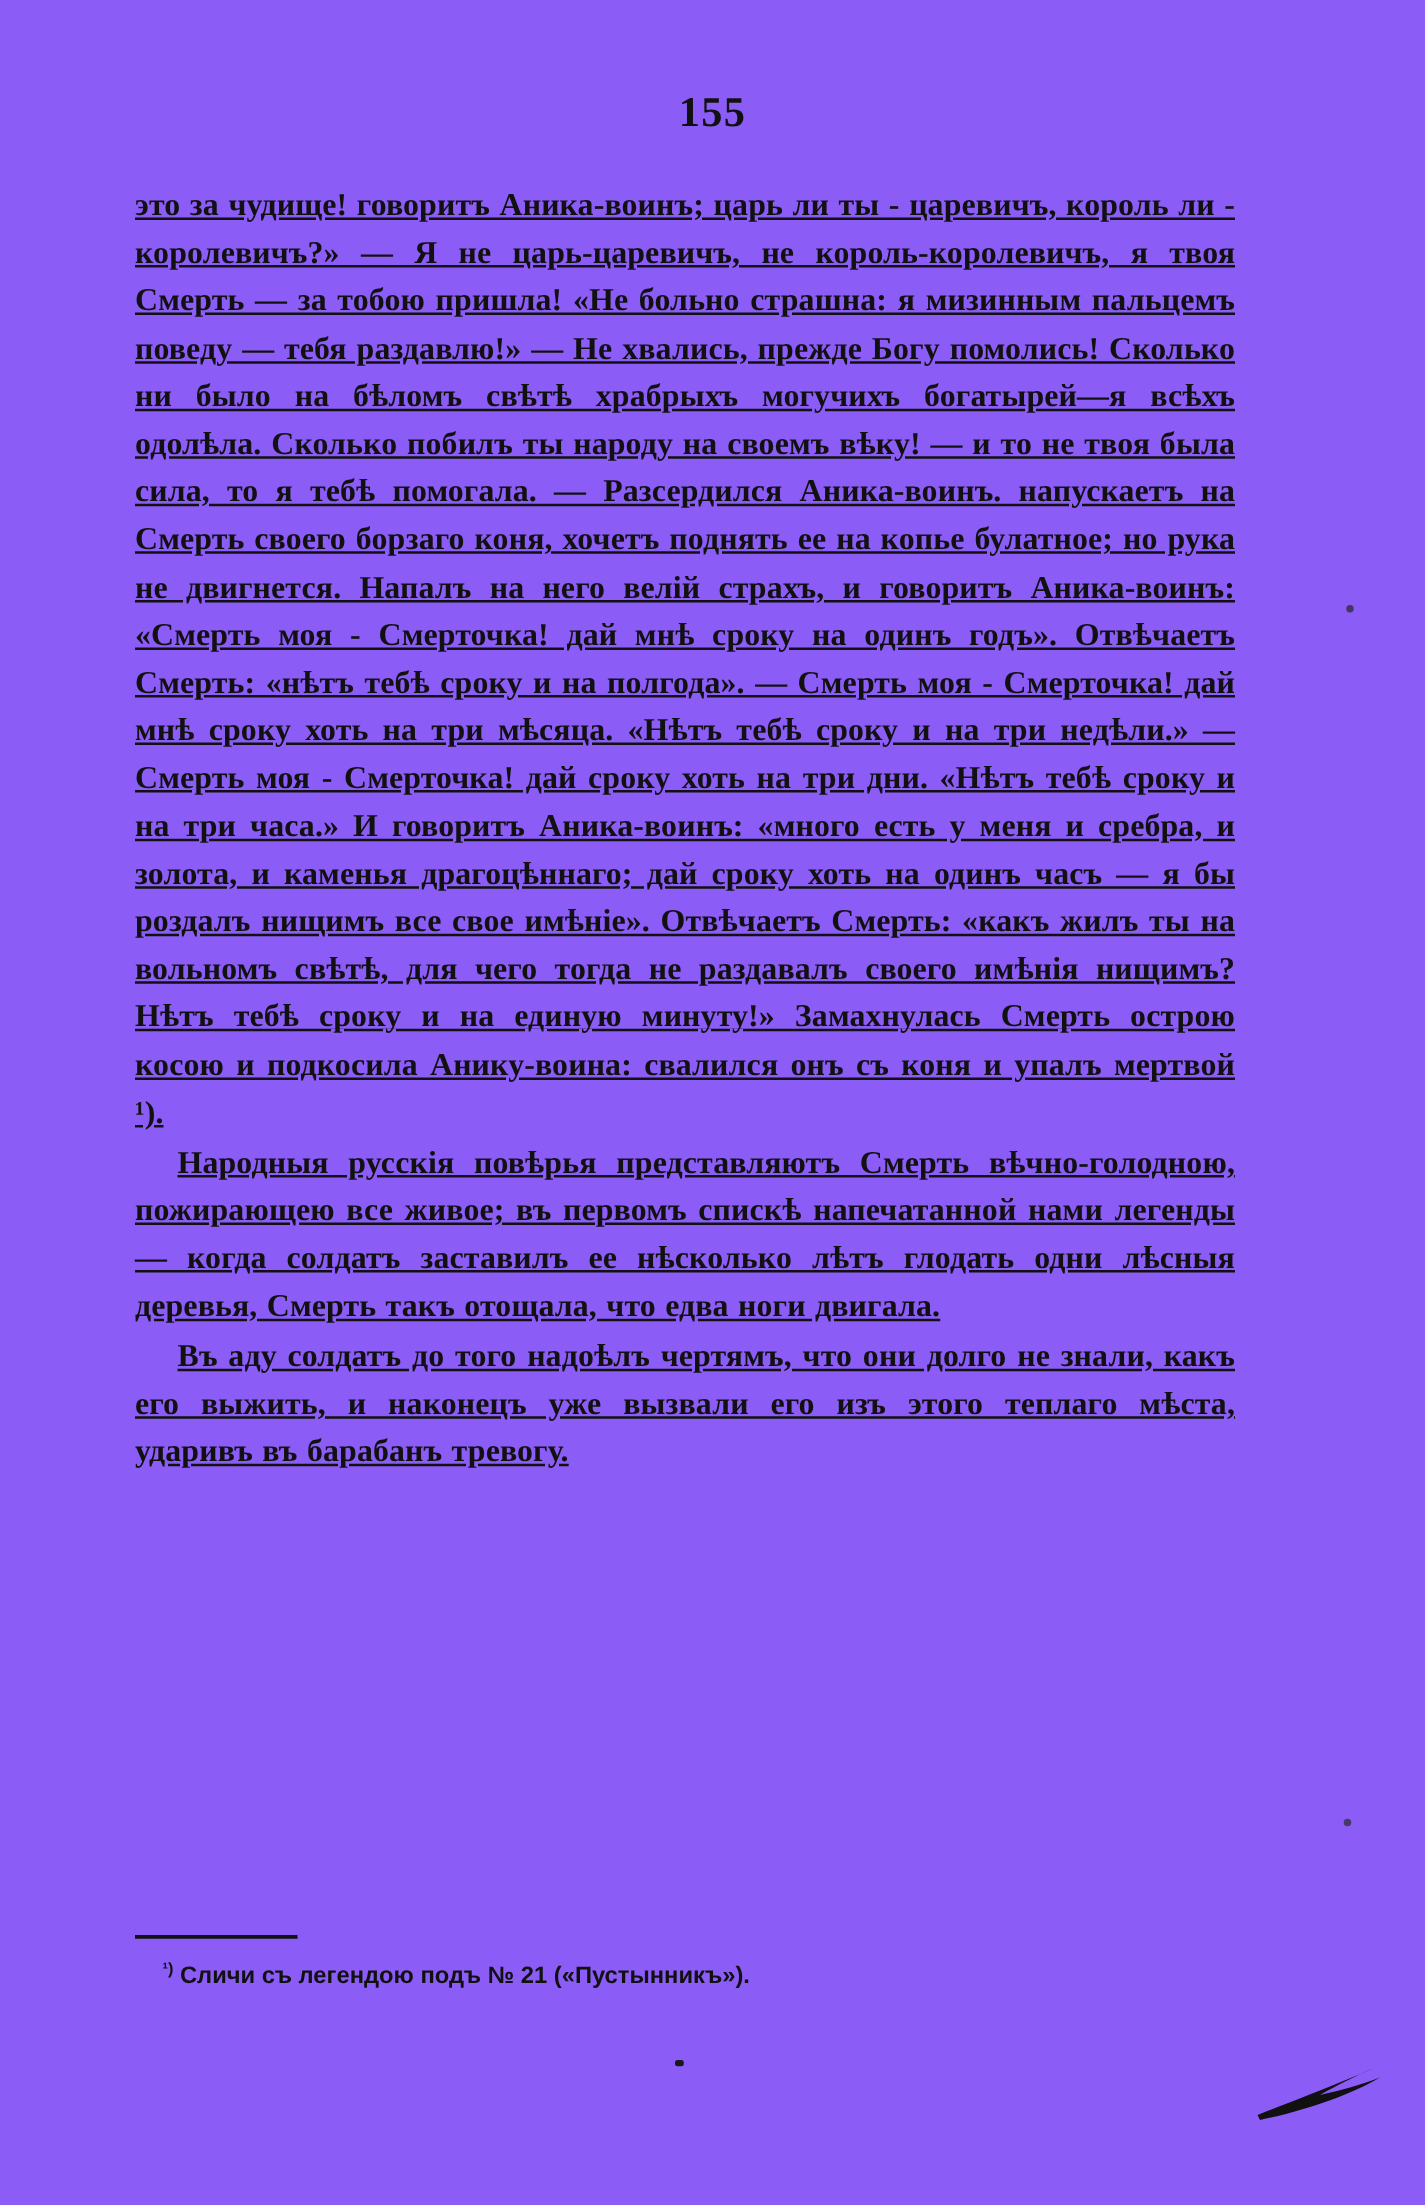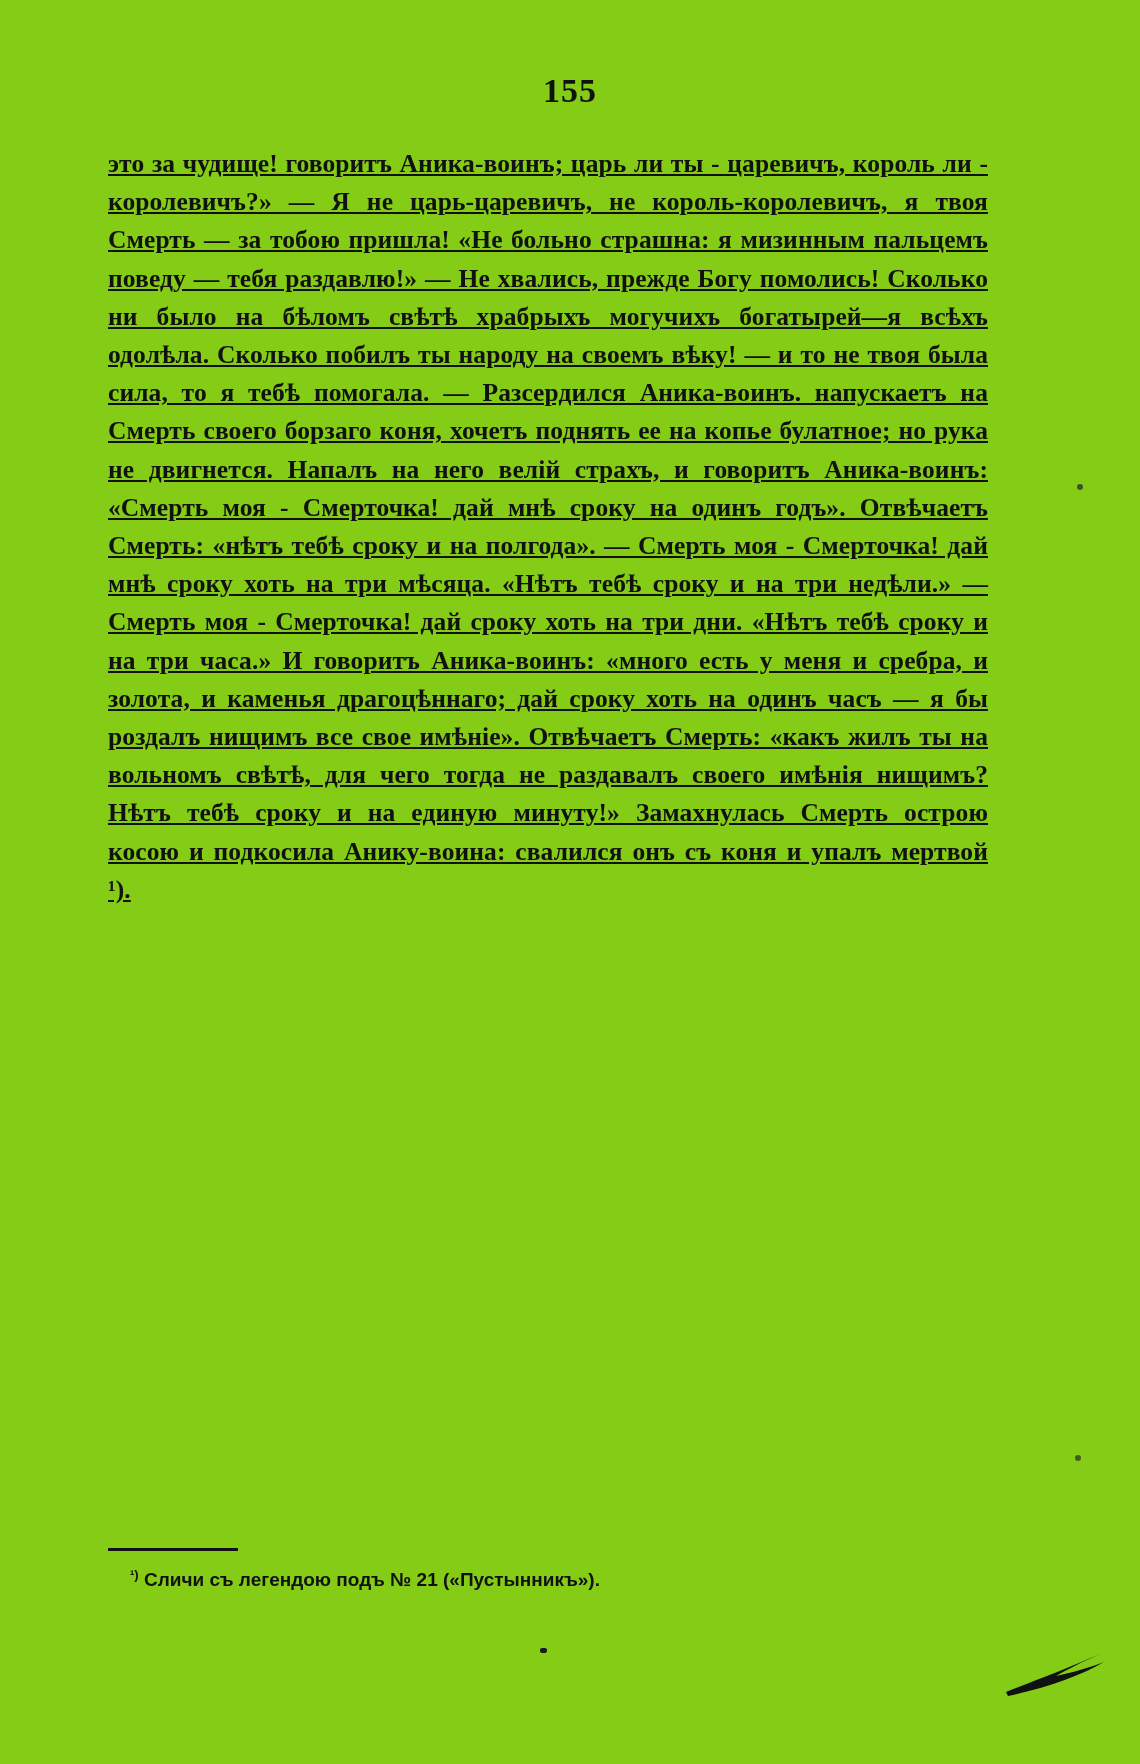--- a/index.html
+++ b/index.html
@@ -13,21 +13,21 @@
     position: relative;
     font-family: "Liberation Serif", serif;
     color: #111;
     overflow: hidden;
   }
   .page {
     position: absolute;
     left: 0; top: 0;
     width: 1140px;
     height: 1764px;
-    background: #84cc16;
+    background: #8b5cf6;
   }
   .page-number {
     position: absolute;
     top: 72px;
     left: 0;
     width: 1140px;
     text-align: center;
     font-size: 34px;
     font-weight: 700;
     letter-spacing: 1px;
@@ -118,20 +118,22 @@
 </style>
 </head>
 <body>
 
 <div class="page">
 
   <div class="page-number">155</div>
 
   <div class="body-text">
     <p class="para">это за чудище! говоритъ Аника-воинъ; царь ли ты - царевичъ, король ли - королевичъ?» — Я не царь-царевичъ, не король-королевичъ, я твоя Смерть — за тобою пришла! «Не больно страшна: я мизинным пальцемъ поведу — тебя раздавлю!» — Не хвались, прежде Богу помолись! Сколько ни было на бѣломъ свѣтѣ храбрыхъ могучихъ богатырей—я всѣхъ одолѣла. Сколько побилъ ты народу на своемъ вѣку! — и то не твоя была сила, то я тебѣ помогала. — Разсердился Аника-воинъ. напускаетъ на Смерть своего борзаго коня, хочетъ поднять ее на копье булатное; но рука не двигнется. Напалъ на него велій страхъ, и говоритъ Аника-воинъ: «Смерть моя - Смерточка! дай мнѣ сроку на одинъ годъ». Отвѣчаетъ Смерть: «нѣтъ тебѣ сроку и на полгода». — Смерть моя - Смерточка! дай мнѣ сроку хоть на три мѣсяца. «Нѣтъ тебѣ сроку и на три недѣли.» — Смерть моя - Смерточка! дай сроку хоть на три дни. «Нѣтъ тебѣ сроку и на три часа.» И говоритъ Аника-воинъ: «много есть у меня и сребра, и золота, и каменья драгоцѣннаго; дай сроку хоть на одинъ часъ — я бы роздалъ нищимъ все свое имѣніе». Отвѣчаетъ Смерть: «какъ жилъ ты на вольномъ свѣтѣ, для чего тогда не раздавалъ своего имѣнія нищимъ? Нѣтъ тебѣ сроку и на единую минуту!» Замахнулась Смерть острою косою и подкосила Анику-воина: свалился онъ съ коня и упалъ мертвой ¹).</p>
+    <p class="para indent">Народныя русскія повѣрья представляютъ Смерть вѣчно-голодною, пожирающею все живое; въ первомъ спискѣ напечатанной нами легенды — когда солдатъ заставилъ ее нѣсколько лѣтъ глодать одни лѣсныя деревья, Смерть такъ отощала, что едва ноги двигала.</p>
+    <p class="para indent">Въ аду солдатъ до того надоѣлъ чертямъ, что они долго не знали, какъ его выжить, и наконецъ уже вызвали его изъ этого теплаго мѣста, ударивъ въ барабанъ тревогу.</p>
   </div>
 
   <div class="footnote-rule"></div>
 
   <div class="footnote">
     <sup>¹)</sup>
     <span>Сличи съ легендою подъ № 21 («Пустынникъ»).</span>
   </div>
 
   <div class="speck-1"></div>

